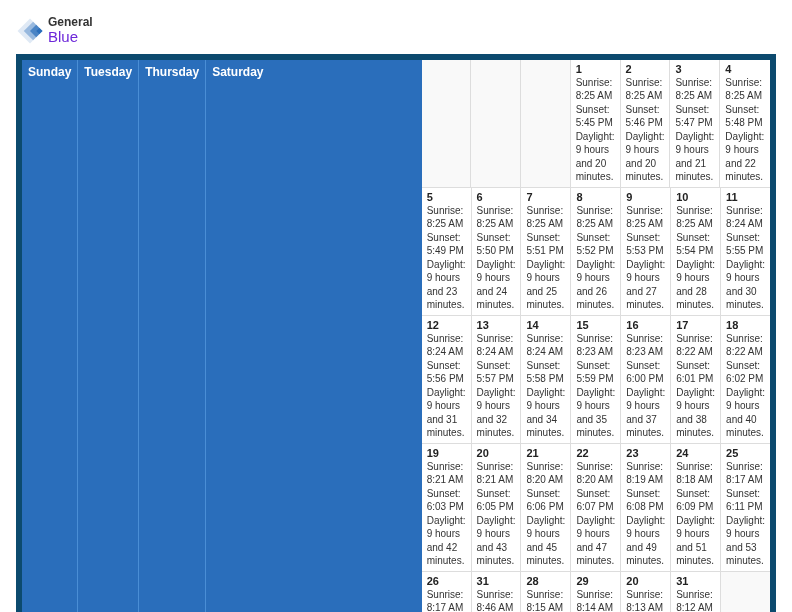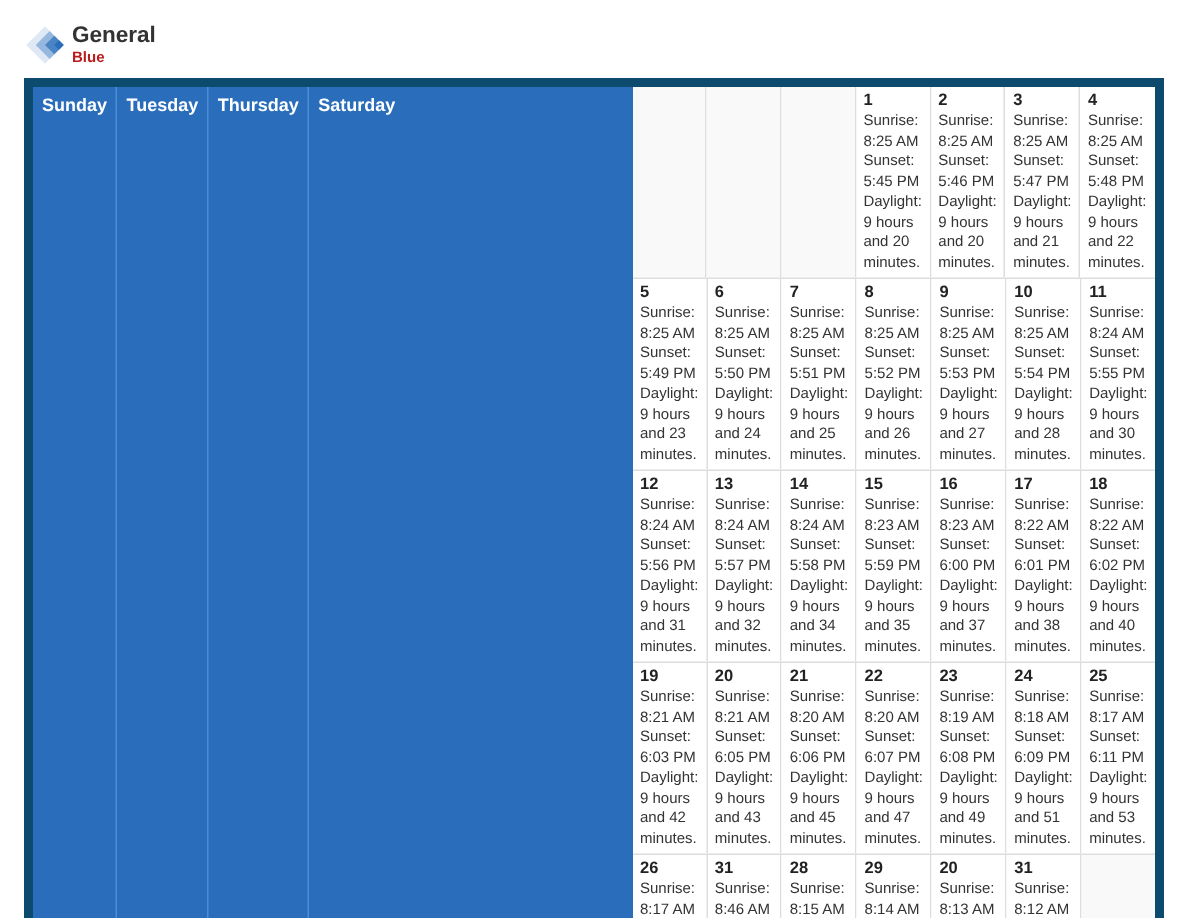--- a/index.html
+++ b/index.html
@@ -27,28 +27,28 @@
       display: flex;
       align-items: center;
       gap: 4px;
     }
     .logo-text {
       display: flex;
       flex-direction: column;
       line-height: 1.1;
     }
     .logo-general {
-      font-size: 15px;
+      font-size: 12px;
       font-weight: bold;
       color: #333;
     }
     .logo-blue {
-      font-size: 10px;
-      font-weight: bold;
-      color: #b91c1c;
+      font-size: 15px;
+      font-weight: normal;
+      color: #6d28d9;
     }
     .logo-icon {
       width: 28px;
       height: 28px;
     }
     .title-block {
       text-align: right;
     }
     .title-month {
       font-size: 32px;

